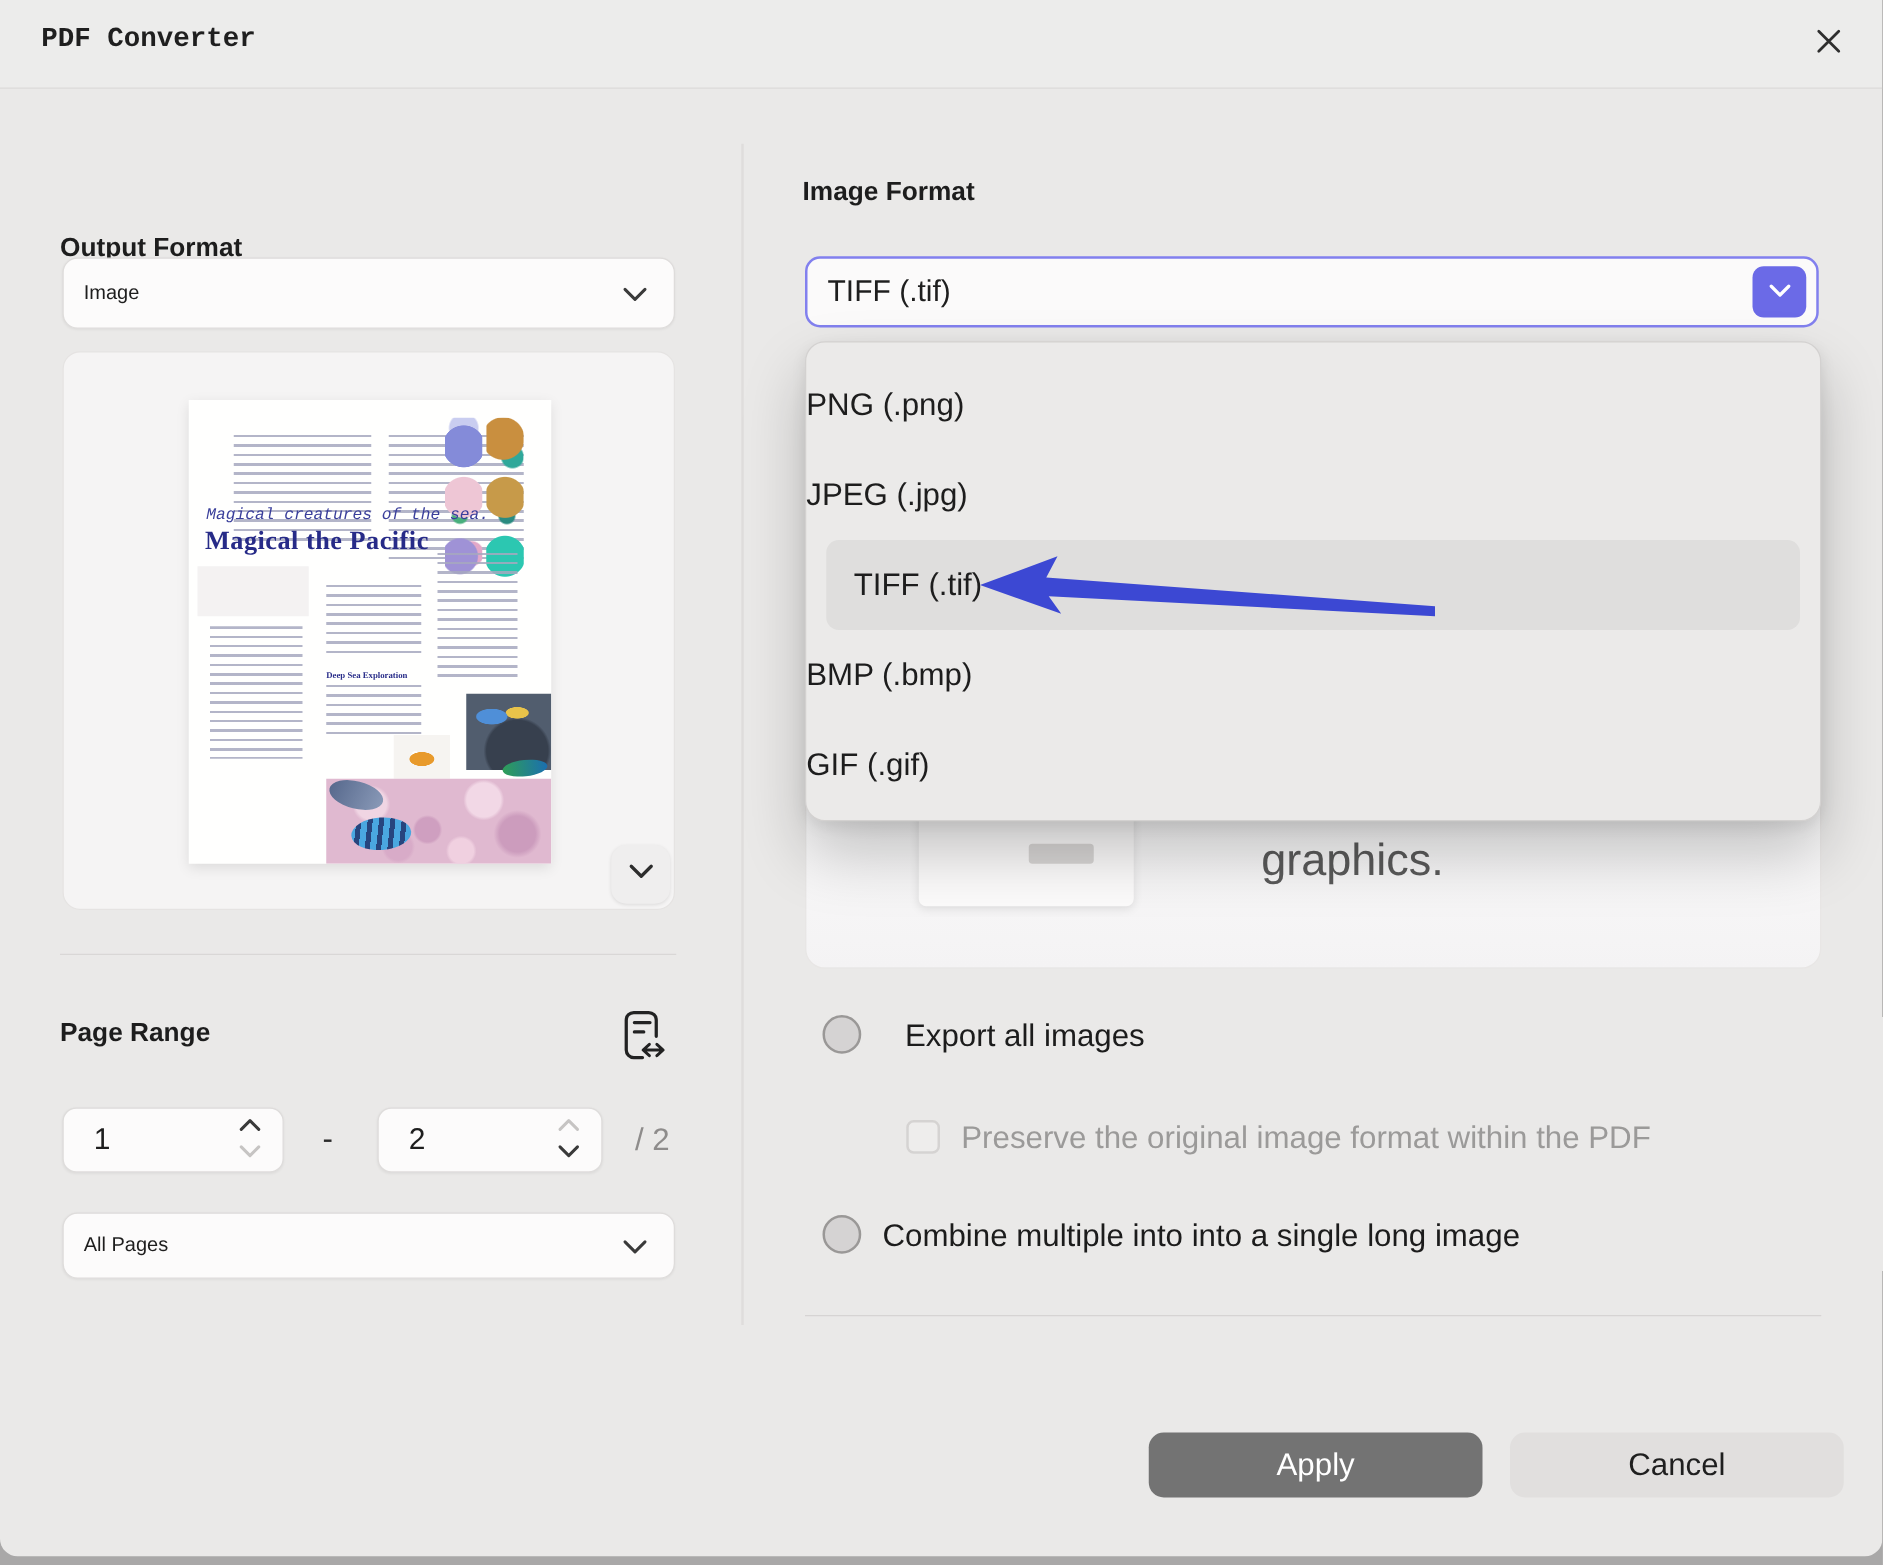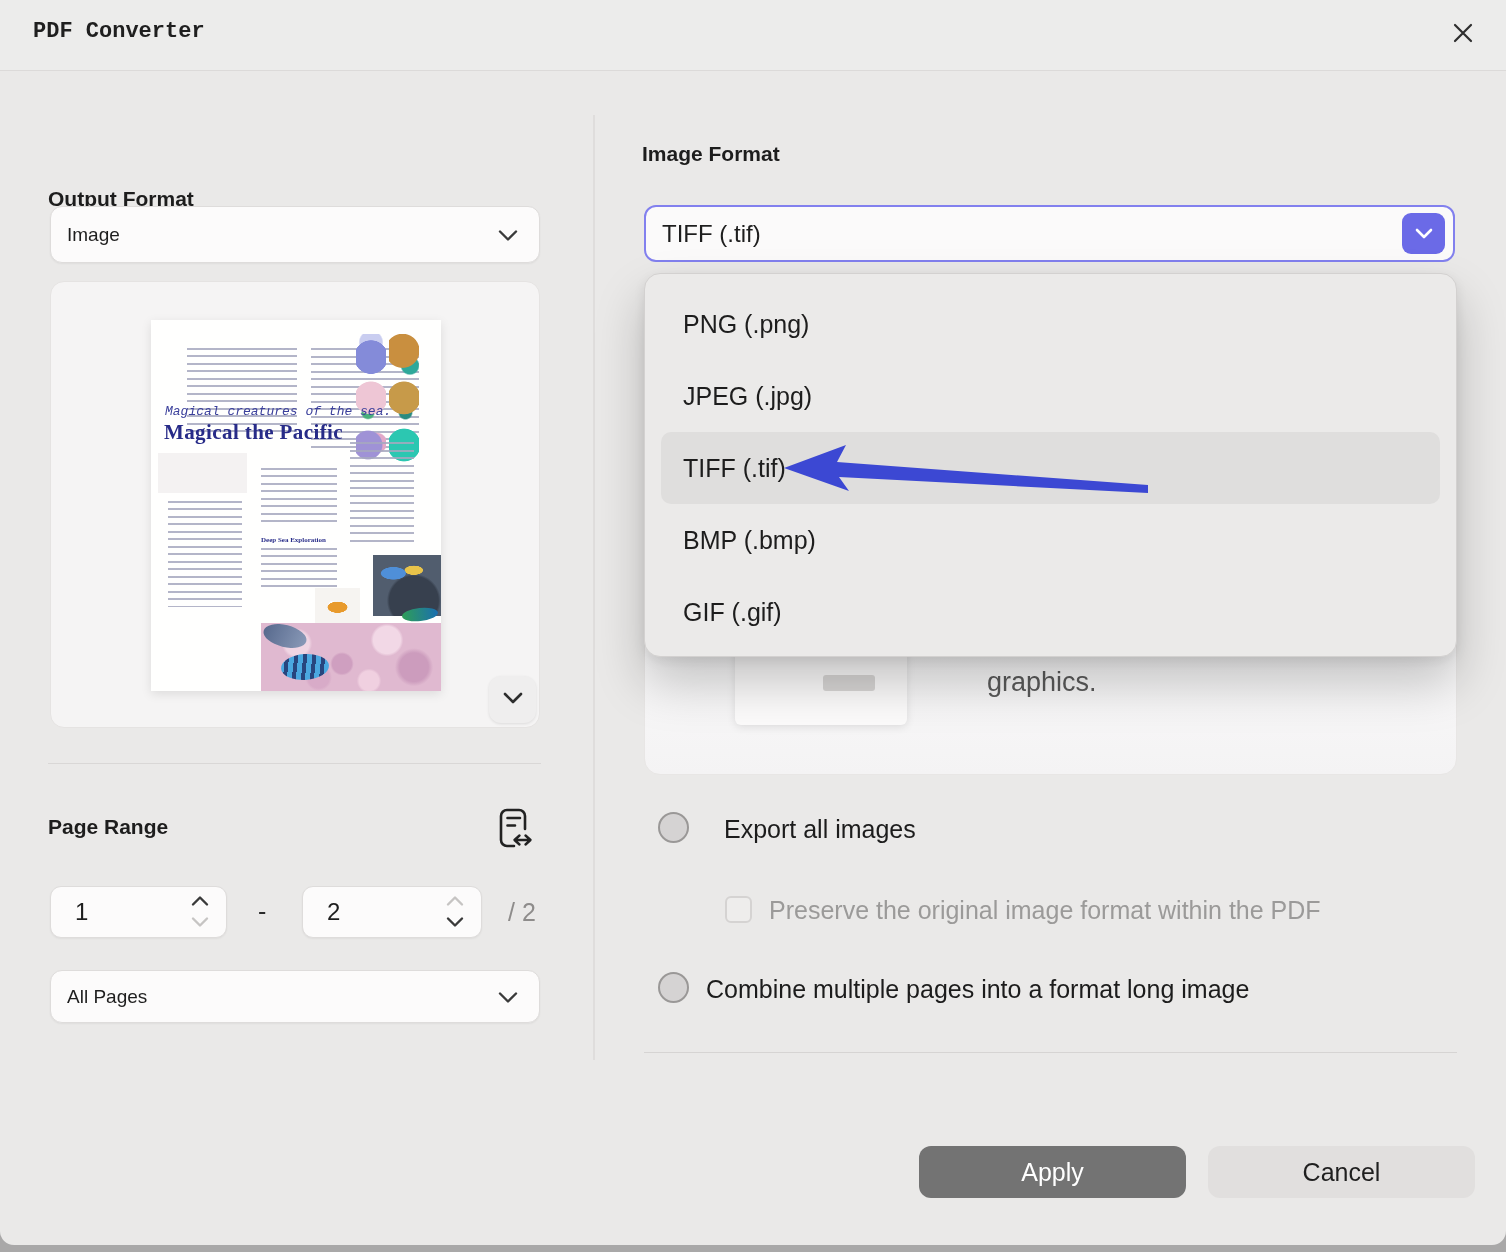--- a/index.html
+++ b/index.html
@@ -15,21 +15,21 @@
   .close-btn { position:absolute; right:24px; top:16px; width:38px; height:38px; display:flex;
                align-items:center; justify-content:center; cursor:pointer; }
 
   .v-divider { position:absolute; left:593px; top:115px; width:2px; height:945px; background:#dfdddc; }
 
   .heading { position:absolute; font-size:21px; font-weight:bold; color:#1d1d1d; }
 
   
   .select { position:absolute; background:#fcfbfb; border:1px solid #dedcdb; border-radius:12px;
             box-shadow:0 1px 2px rgba(0,0,0,.05); display:flex; align-items:center; }
-  .select .val { margin-left:16px; font-size:19px; color:#1e1e1e; }
+  .select .val { margin-left:16px; font-size:16px; color:#1e1e1e; }
   .select .chev { position:absolute; right:20px; top:50%; transform:translateY(-50%); display:flex; }
 
   
   .select-image { left:50px; top:206px; width:490px; height:57px; }
 
   .preview-card { position:absolute; left:50px; top:281px; width:490px; height:447px;
                   background:#f5f4f4; border:1px solid #e5e3e2; border-radius:14px; }
   .page { position:absolute; left:100px; top:38px; width:290px; height:371px; background:#fffffe;
           box-shadow:0 3px 10px rgba(0,0,0,.10); overflow:hidden; }
   .tl { position:absolute; background-image:repeating-linear-gradient(to bottom,
@@ -93,32 +93,32 @@
   .dash  { position:absolute; left:258px; top:897px; font-size:25px; color:#2b2b2b; }
   .total { position:absolute; left:508px; top:898px; font-size:25px; color:#8e8c8b; }
   .select-allpages { left:50px; top:970px; width:490px; height:53px; }
 
   
   .desc-card { position:absolute; left:644px; top:560px; width:813px; height:215px; border-radius:16px;
                background:linear-gradient(180deg,#fdfdfd 0%, #f4f3f4 100%); border:1px solid #e8e6e5; z-index:1; }
   .desc-icon { position:absolute; left:90px; top:60px; width:172px; height:104px; background:#fcfbfb;
                border-radius:6px; box-shadow:0 2px 8px rgba(0,0,0,.10); }
   .desc-bar { position:absolute; left:88px; top:54px; width:52px; height:16px; background:#d9d7d6; border-radius:3px; }
-  .desc-text { position:absolute; left:342px; top:106px; font-size:27px; color:#5a5a5a; }
+  .desc-text { position:absolute; left:364px; top:106px; font-size:36px; color:#5a5a5a; }
 
   .tiff-select { position:absolute; left:644px; top:205px; width:811px; height:57px; background:#fbfafa;
                  border:2px solid #8280ee; border-radius:12px; z-index:2; display:flex; align-items:center; }
   .tiff-select .val { margin-left:16px; font-size:24px; color:#1e1e1e; }
   .tiff-chev-box { position:absolute; right:8px; top:6px; width:43px; height:41px; background:#6b6ae7;
                    border-radius:9px; display:flex; align-items:center; justify-content:center; cursor:pointer; }
 
   .dropdown { position:absolute; left:644px; top:273px; width:813px; height:384px; background:#ebeae9;
               border:1px solid #d3d1d0; border-radius:16px; padding-top:14px; z-index:3;
               box-shadow:0 26px 50px rgba(0,0,0,.22), 0 4px 12px rgba(0,0,0,.08); }
-  .dd-item { height:72px; display:flex; align-items:center; padding-left:38px; font-size:25px;
+  .dd-item { height:72px; display:flex; align-items:center; font-size:25px;
              color:#1d1d1d; cursor:pointer; }
   .dd-item.hl { margin:0 16px; padding-left:22px; background:#dfdedd; border-radius:10px; }
 
   .arrow-svg { position:absolute; left:780px; top:440px; z-index:4; }
 
   .radio { position:absolute; width:31px; height:31px; border-radius:50%; background:#d5d3d3;
            border:2px solid #9a9897; cursor:pointer; }
   .opt-label { position:absolute; font-size:25px; color:#1c1c1c; }
   .radio-export  { left:658px; top:812px; }
   .label-export  { left:706px; top:815px;margin-left:18px; }
@@ -302,21 +302,21 @@
       <polygon points="4,28 66,5 57,22 368,45 368,53 59,37 69,51" fill="#3c48d3"></polygon>
     </svg>
 
     <div class="radio radio-export"></div>
     <div class="opt-label label-export">Export all images</div>
 
     <div class="checkbox"></div>
     <div class="opt-label label-preserve">Preserve the original image format within the PDF</div>
 
     <div class="radio radio-combine"></div>
-    <div class="opt-label label-combine">Combine multiple pages into a format long image</div>
+    <div class="opt-label label-combine">Combine multiple into into a single long image</div>
 
     <div class="bottom-divider"></div>
 
     <button class="btn btn-apply">Apply</button>
     <button class="btn btn-cancel">Cancel</button>
 
   </div>
 </div>
 
 </body></html>

